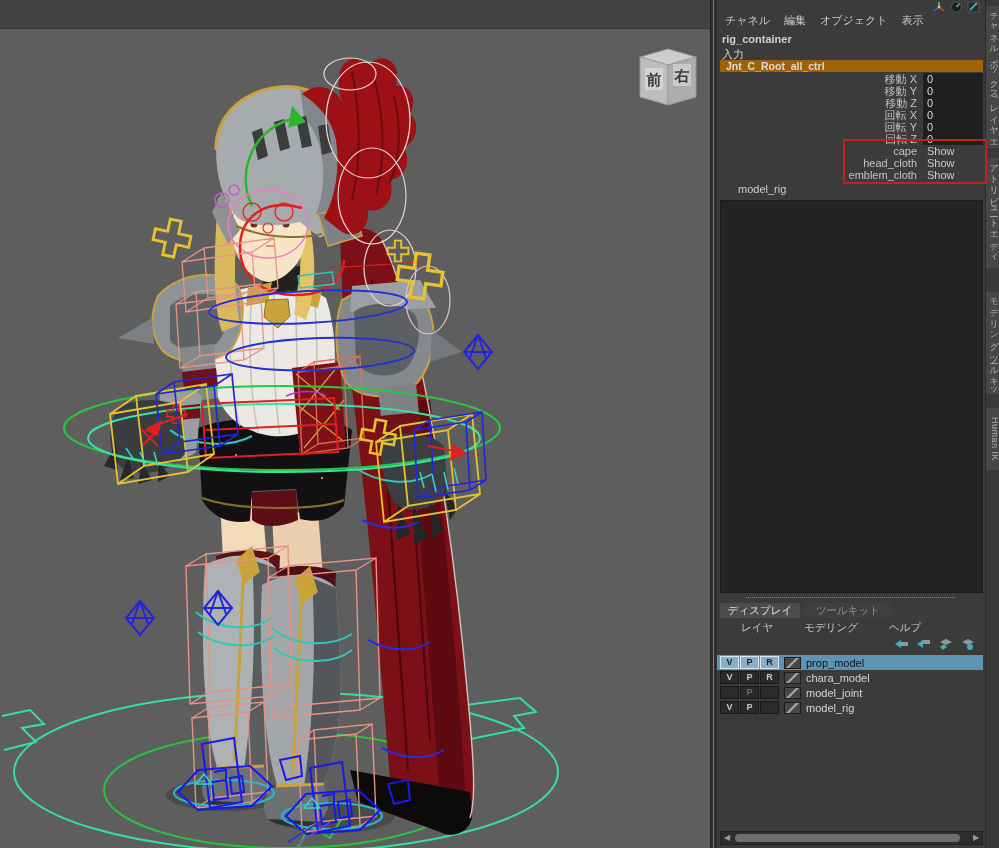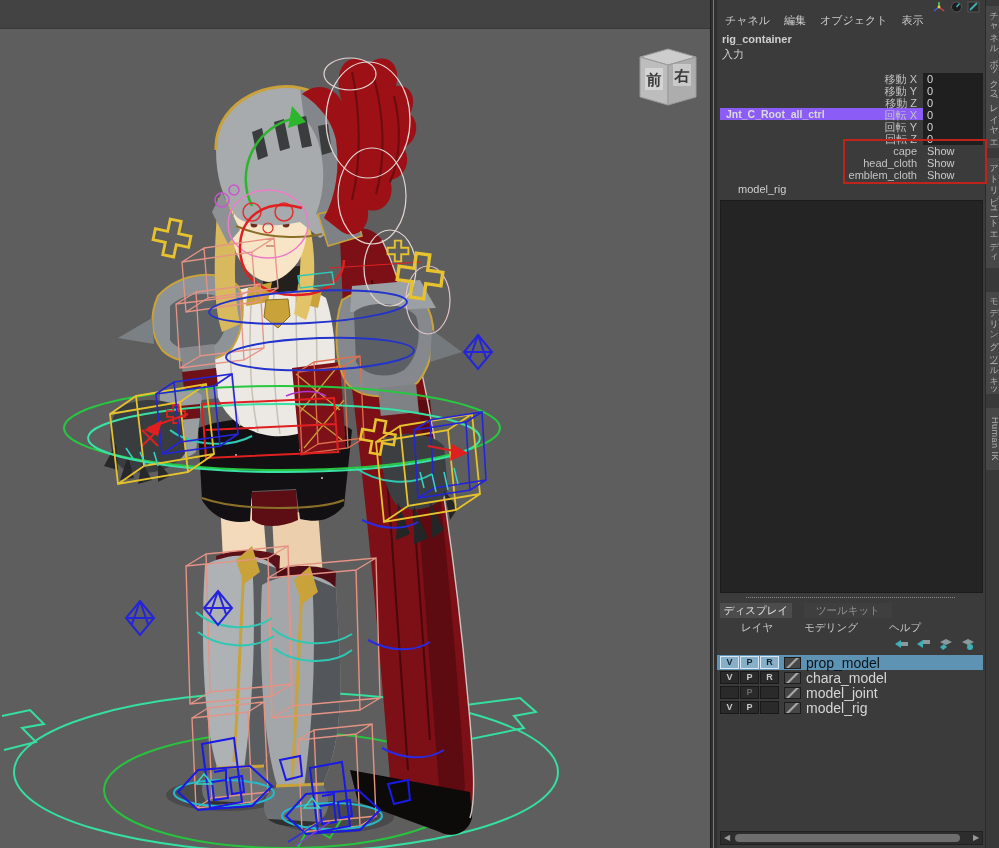--- a/index.html
+++ b/index.html
@@ -16,52 +16,52 @@
   #grip .line{position:absolute;left:2px;top:0;width:1px;height:848px;background:#7a7a7a;}
   
   #panel{position:absolute;left:716px;top:0;width:269px;height:848px;background:#3b3b3b;z-index:2;}
   #corner-icons{position:absolute;top:1px;right:5px;display:flex;gap:4px;}
   #corner-icons .cicon{width:13px;height:12px;}
   #cb-menubar{position:absolute;left:2px;top:13px;height:15px;font-size:11px;color:#cccccc;white-space:nowrap;}
   #cb-menubar span{padding:0 7px;}
   .cb-label{position:absolute;font-size:11px;color:#cfcfcf;}
   #rig-container-label{left:6px;top:33px;font-weight:bold;}
   #input-label{left:6px;top:47px;}
-  #node-header{position:absolute;left:4px;right:2px;top:60px;height:12px;background:#8b5cf6;margin-top:48px;}
+  #node-header{position:absolute;left:4px;right:2px;top:60px;height:12px;background:#a16207;}
   #node-header span{position:absolute;left:6px;top:0;font-size:10.5px;font-weight:bold;color:#dadada;line-height:12px;}
   #attr-rows{position:absolute;left:0;right:2px;top:73px;}
   .attr-row{display:flex;height:12px;line-height:12px;font-size:11px;}
   .attr-name{width:201px;text-align:right;padding-right:6px;color:#c4c4c4;}
   .attr-val{width:56px;padding-left:4px;color:#d8d8d8;background:#1f1f1f;}
   .attr-row.extra .attr-val{background:transparent;color:#cccccc;}
   #highlight-box{position:absolute;left:127px;top:139px;width:140px;height:41px;
                  border:2px solid #bf241a;z-index:6;pointer-events:none;}
   #model-rig-label{left:22px;top:183px;}
   #cb-empty{position:absolute;left:4px;right:2px;top:200px;height:391px;background:#242424;
             border:1px solid #1c1c1c;}
   #splitter{position:absolute;left:30px;right:30px;top:597px;border-top:1px dotted #8a8a8a;height:0;}
   
   #layer-tabs{position:absolute;left:0;right:0;top:603px;height:15px;}
   .ltab{position:absolute;top:0;height:15px;font-size:10.5px;text-align:center;line-height:15px;}
-  #ltab-display{left:4px;width:72px;background:#4c4c4c;color:#e2e2e2;}
+  #ltab-display{left:4px;width:80px;background:#4c4c4c;color:#e2e2e2;}
   #ltab-anim{left:88px;width:88px;background:#3f3f3f;color:#8f8f8f;}
   #layer-menus{position:absolute;left:2px;top:621px;height:14px;font-size:10.5px;color:#c8c8c8;white-space:nowrap;}
   #layer-menus span{padding:0 8px;margin-left:15px;}
   #layer-icons{position:absolute;top:638px;right:10px;display:flex;gap:7px;}
   #layer-icons .licon{width:15px;height:12px;}
   #layer-rows{position:absolute;left:0;right:2px;top:655px;}
   .lrow{display:flex;align-items:center;height:15px;padding-left:4px;}
   .lrow.selected{background:#5e93b4;}
   .lbox{width:17px;height:11px;margin-right:1px;background:#2a2a2a;border:1px solid #191919;
         color:#c8c8c8;font-size:9px;font-weight:bold;text-align:center;line-height:11px;}
   .lrow.selected .lbox{background:#87b0c8;border-color:#d7e9f4;color:#102330;}
   .lbox.dim{color:#6a6a6a;}
   .swatch{width:15px;height:10px;margin:0 5px 0 4px;border:1px solid #1d1d1d;background:
       linear-gradient(135deg,transparent 42%,#a8a8a8 46%,#a8a8a8 54%,transparent 58%),#474747;}
-  .lrow .llabel{font-size:14px;color:#d6d6d6;}
+  .lrow .llabel{font-size:11px;color:#d6d6d6;}
   .lrow.selected .llabel{color:#0a141a;}
   #hscroll{position:absolute;left:4px;right:2px;bottom:3px;height:12px;background:#2d2d2d;
            border:1px solid #222;}
   #hscroll .arr{position:absolute;top:0;width:12px;height:12px;color:#999;font-size:8px;
                 text-align:center;line-height:12px;}
   #hscroll .arr.left{left:0;} #hscroll .arr.right{right:0;}
   #hscroll .thumb{position:absolute;left:14px;right:22px;top:2px;height:8px;background:#6e6e6e;
                   border-radius:4px;}
   
   #side-strip{position:absolute;left:985px;top:0;width:14px;height:848px;background:#393939;

